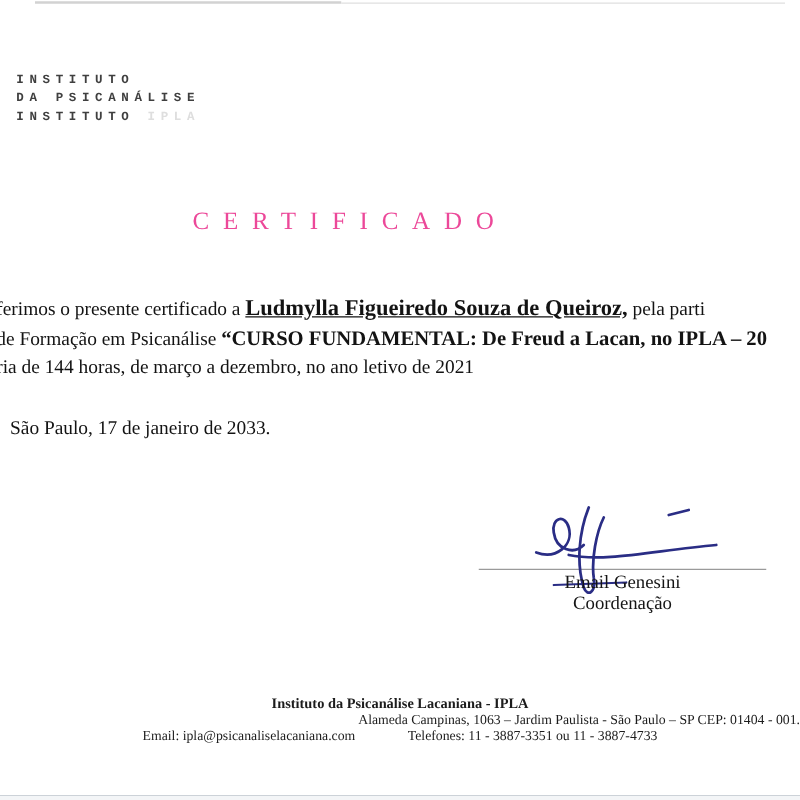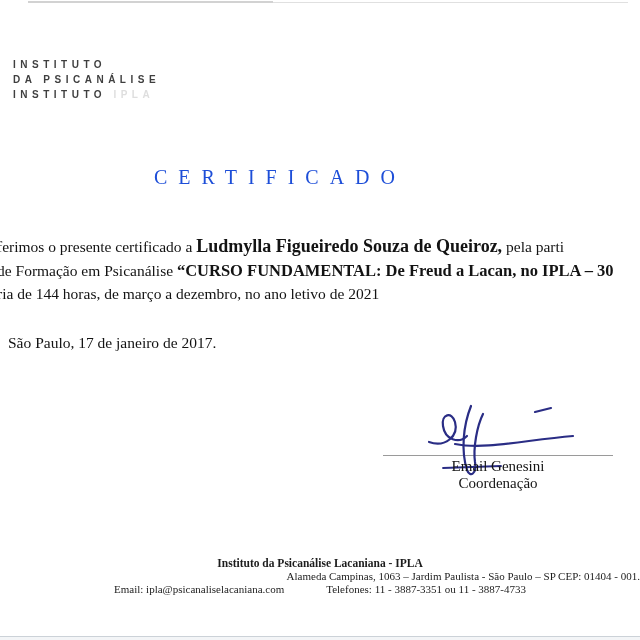--- a/index.html
+++ b/index.html
@@ -9,39 +9,39 @@
   }
   
   .scan-edge-top-a{position:absolute;left:28px;top:1px;width:245px;height:2px;background:#d2d2d2;}
   .scan-edge-top-b{position:absolute;left:273px;top:2px;width:355px;height:1px;background:#e0e0e0;}
   .scan-edge-bottom{position:absolute;left:0;top:636px;width:640px;height:1px;background:#ccd2d8;}
   .scan-strip-bottom{position:absolute;left:0;top:637px;width:640px;height:3px;background:#f3f5f7;}
 
   
   #logo{
     position:absolute;left:13px;top:57px;
-    font-family:Liberation Sans, sans-serif;font-size:10px;font-weight:bold;
+    font-family:Liberation Mono, monospace;font-size:10px;font-weight:bold;
     letter-spacing:4.5px;color:#3f3f3f;line-height:15px;white-space:nowrap;
   }
   #logo .wm{color:#dedede;}
 
   
   #title{
     position:absolute;left:0;top:166px;width:560px;text-align:center;
-    font-size:20px;letter-spacing:11px;color:#1d4ed8;font-weight:normal;
+    font-size:20px;letter-spacing:11px;color:#ec4899;font-weight:normal;
     white-space:nowrap;
   }
 
   
   .bodyline{position:absolute;white-space:nowrap;font-size:15.5px;color:#131313;}
   #line1{left:-3px;top:236px;}
   #line2{left:-3px;top:261px;}
   #line3{left:-3px;top:285px;}
   #dateline{left:8px;top:334px;}
-  .recipient{font-size:18px;font-weight:bold;}
+  .recipient{font-size:18px;font-weight:bold;text-decoration:underline;}
   .coursebold{font-size:16.5px;font-weight:bold;}
 
   
   #sig-line{position:absolute;left:383px;top:455px;width:230px;height:1px;background:#9a9a9a;}
   #sig-svg{position:absolute;left:415px;top:396px;}
   #sig-name{position:absolute;left:383px;top:458px;width:230px;text-align:center;font-size:15px;}
   #sig-role{position:absolute;left:383px;top:475px;width:230px;text-align:center;font-size:15px;}
 
   
   .footline{position:absolute;left:0;width:640px;text-align:center;font-size:11px;color:#1c1c1c;white-space:nowrap;}
@@ -63,25 +63,25 @@
   <div id="logo">
     <div>INSTITUTO</div>
     <div>DA PSICANÁLISE</div>
     <div><span>INSTITUTO</span>&nbsp;<span class="wm">IPLA</span></div>
   </div>
 
   <div id="title">CERTIFICADO</div>
 
   <div id="line1" class="bodyline"><span>ferimos o presente certificado a </span><span class="recipient">Ludmylla Figueiredo Souza de Queiroz,</span><span> pela parti</span></div>
 
-  <div id="line2" class="bodyline"><span>de Formação em Psicanálise </span><span class="coursebold">“CURSO FUNDAMENTAL: De Freud a Lacan, no IPLA – 30</span></div>
+  <div id="line2" class="bodyline"><span>de Formação em Psicanálise </span><span class="coursebold">“CURSO FUNDAMENTAL: De Freud a Lacan, no IPLA – 20</span></div>
 
   <div id="line3" class="bodyline">ria de 144 horas, de março a dezembro, no ano letivo de 2021</div>
 
-  <div id="dateline" class="bodyline">São Paulo, 17 de janeiro de 2017.</div>
+  <div id="dateline" class="bodyline">São Paulo, 17 de janeiro de 2033.</div>
 
   <div id="sig-line"></div>
 
   <svg id="sig-svg" width="180" height="85" viewBox="0 0 180 85">
     <g fill="none" stroke="#2a2d85" stroke-width="2.2" stroke-linecap="round">
       <path d="M 14 46 C 30 52, 44 40, 40 26 C 37 15, 26 18, 28 30 C 30 44, 44 48, 52 40"></path>
       <path d="M 56 10 C 48 30, 46 55, 52 74 C 55 82, 62 78, 60 66 C 58 52, 62 30, 68 18"></path>
       <path d="M 40 48 C 70 54, 110 44, 158 40"></path>
       <path d="M 120 16 L 136 12"></path>
       <path d="M 28 72 L 86 70" stroke-width="1.8"></path>

